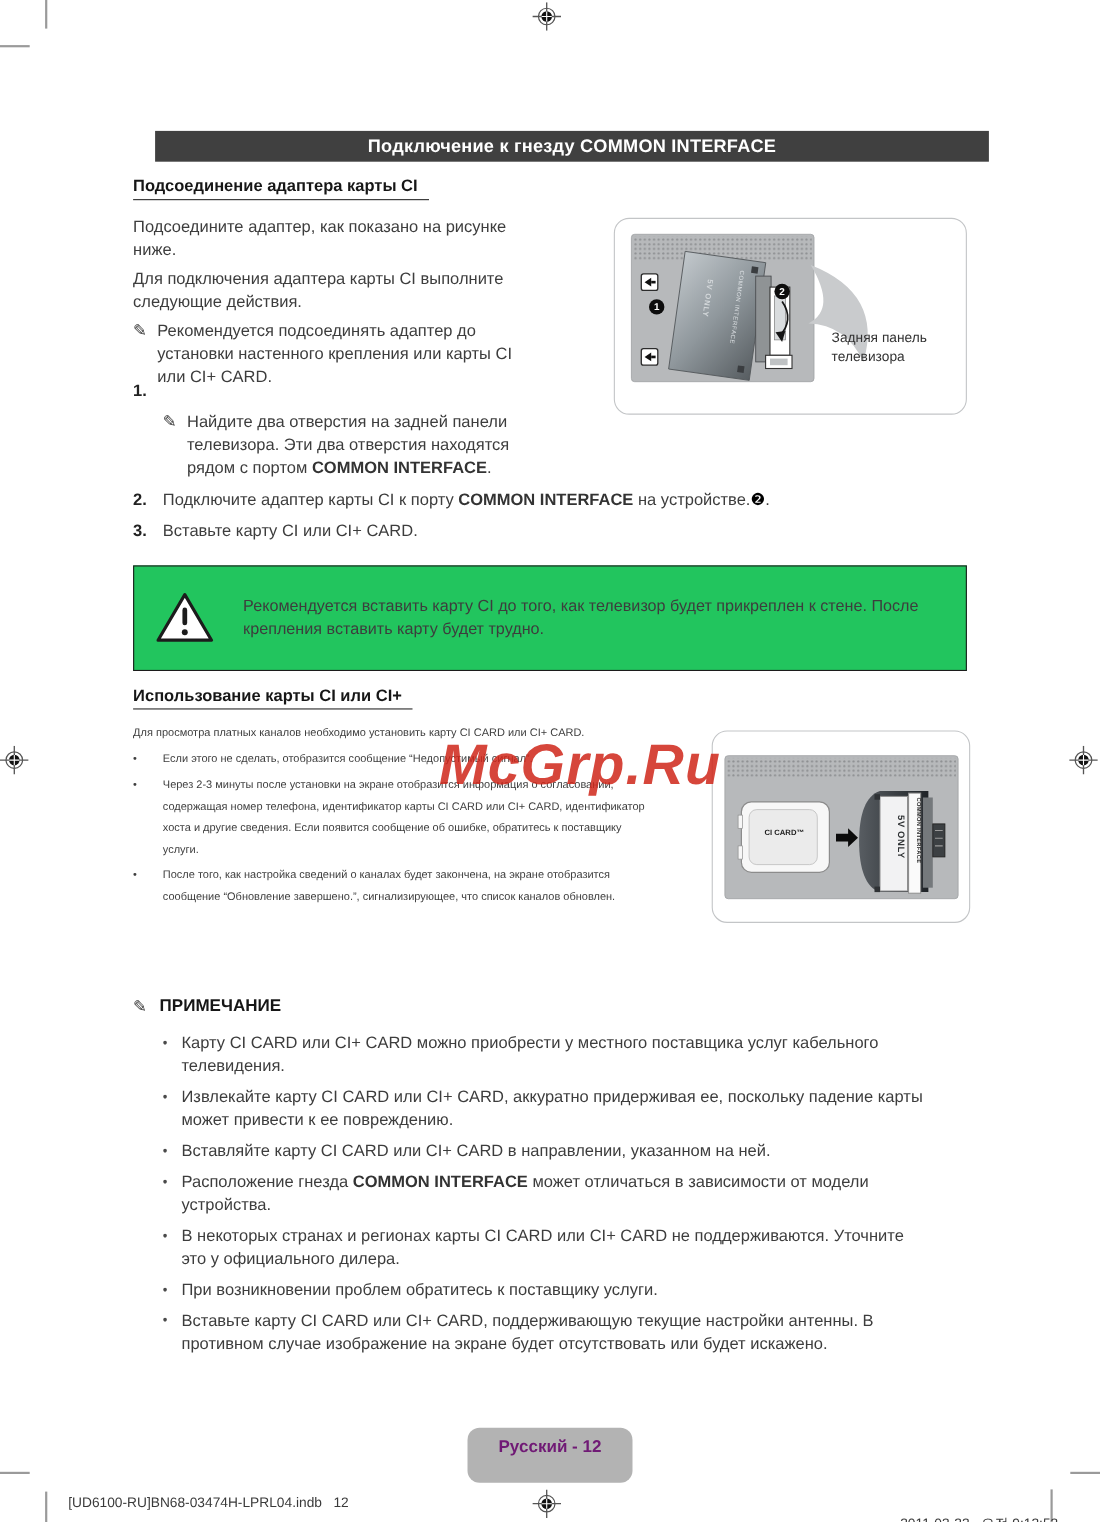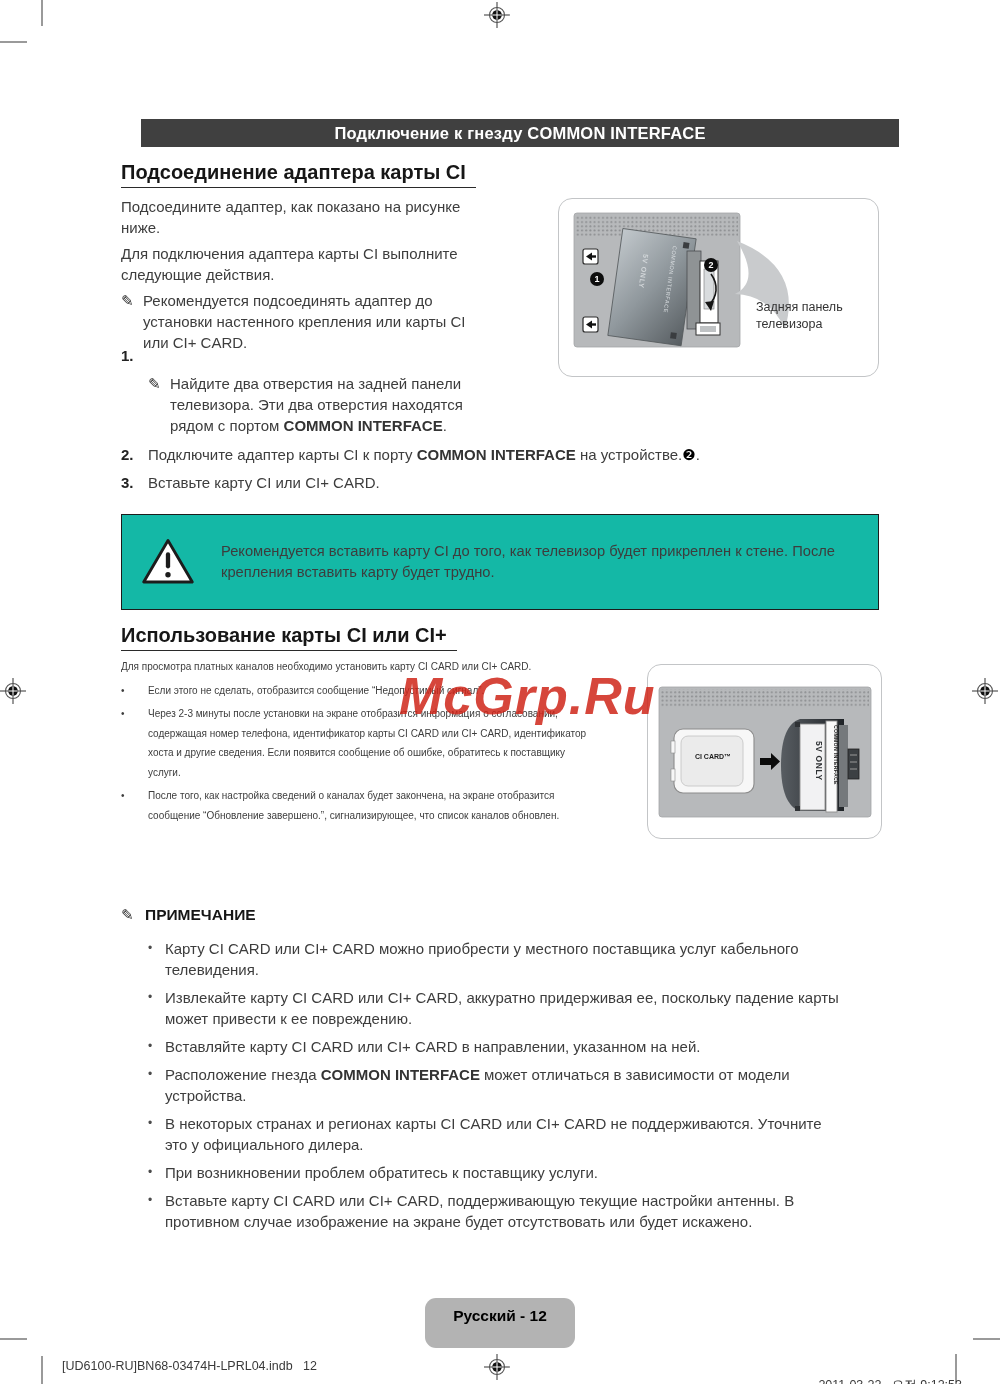--- a/index.html
+++ b/index.html
@@ -6,39 +6,39 @@
   body{width:1000px;height:1384px;position:relative;overflow:hidden;
        font-family:"Liberation Sans","DejaVu Sans",sans-serif;color:#3d3d3d;}
   .abs{position:absolute;}
   
   .crop{position:absolute;background:#9a9a9a;}
   .regmark{position:absolute;width:26px;height:26px;}
   
   .title-bar{left:121px;top:119px;width:758px;height:28px;background:#404040;color:#fff;
      font-size:16.5px;font-weight:bold;text-align:center;line-height:28px;letter-spacing:.2px;margin-left:20px;}
   
-  .sec-head{font-size:20px;font-weight:bold;color:#161616;}
+  .sec-head{font-size:15px;font-weight:bold;color:#161616;}
   .sec-head span{display:inline-block;border-bottom:1.6px solid #2a2a2a;padding:0 10px 3px 0;}
   
   .bodytxt{font-size:15px;line-height:21px;}
   .intro{left:121px;top:196px;width:352px;}
   .intro p{margin:0 0 5px 0;}
   .noterow{display:flex;margin-top:3px;}
   .pencil{flex:none;width:22px;font-size:15px;color:#2c2c2c;}
   .bold{font-weight:bold;color:#333;}
   
   .steps{left:121px;top:345px;width:758px;}
   .step{display:flex;margin-bottom:7px;}
   .step-num{flex:none;width:27px;font-weight:bold;color:#222;}
   .w352{width:352px;}
   .step-note{display:flex;margin:3px 0 8px 27px;width:322px;}
   .badge{font-size:15px;color:#000;}
   
   .warnbox{left:121px;top:514px;width:758px;height:96px;border:1.6px solid #1c1c1c;
-     box-sizing:border-box;display:flex;align-items:center;padding:6px 16px 6px 19px;background:#14b8a6;}
+     box-sizing:border-box;display:flex;align-items:center;padding:6px 16px 6px 19px;background:#22c55e;}
   .warn-icon{flex:none;width:54px;margin-right:26px;}
   .warn-text{font-size:14.7px;line-height:21px;width:648px;}
   .warn-text p{margin:0;}
   
   .leftcol2{left:121px;top:657px;width:472px;font-size:10px;line-height:19.5px;}
   .leftcol2 p{margin:0 0 4px 0;}
   .bullet{display:flex;margin-top:4px;}
   .bullet-glyph{flex:none;width:27px;}
   .note-head{left:121px;top:906px;display:flex;font-size:15.5px;font-weight:bold;color:#161616;}
   .note-head .pencil{width:24px;font-weight:normal;}
@@ -48,21 +48,21 @@
   
   .figbox{border:1.5px solid #c3c5c7;border-radius:14px;background:#fff;}
   .fig1{left:558px;top:198px;width:319px;height:177px;}
   .fig2{left:647px;top:664px;width:233px;height:173px;}
   .fig-label{position:absolute;left:197px;top:100px;font-size:12.5px;line-height:17px;color:#333;}
   
   .watermark{left:399px;top:666px;font-family:Liberation Sans, sans-serif;
      font-style:italic;font-weight:bold;font-size:52px;color:#d0261a;opacity:.85;letter-spacing:1px;}
   
   .footer-tab{left:425px;top:1298px;width:150px;height:50px;background:#b3b3b3;border-radius:11px;
-     text-align:center;font-size:15.5px;font-weight:bold;color:#000000;padding-top:9px;box-sizing:border-box;}
+     text-align:center;font-size:15.5px;font-weight:bold;color:#701a75;padding-top:9px;box-sizing:border-box;}
   .footer-meta{font-size:12.5px;color:#3a3a3a;white-space:pre;}
   .fm-left{left:62px;top:1359px;}
   .fm-right{right:38px;top:1377px;}
 </style>
 </head>
 <body>
 
 <svg class="regmark" style="left:484px;top:2px" viewBox="0 0 26 26">
   <line x1="13" y1="0" x2="13" y2="26" stroke="#555" stroke-width="1.2"></line>
     <line x1="0" y1="13" x2="26" y2="13" stroke="#555" stroke-width="1.2"></line>

